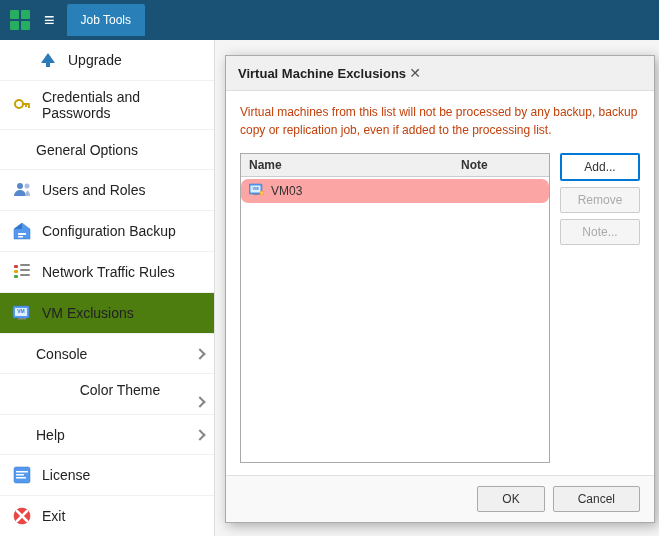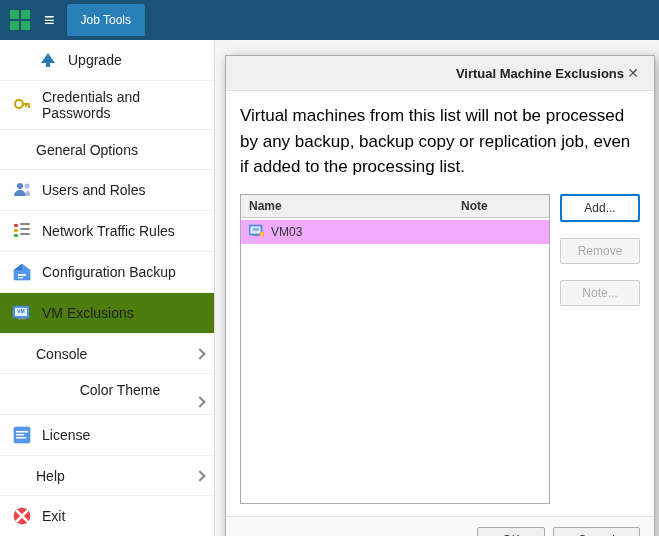--- a/index.html
+++ b/index.html
@@ -130,21 +130,21 @@
       position: absolute;
       top: 5px;
       left: 10px;
     }
 
     .dialog-title-bar {
       background: #f0f0f0;
       padding: 8px 12px;
       display: flex;
       align-items: center;
-      justify-content: flex-end;
+      justify-content: flex-start;
       border-bottom: 1px solid #ddd;
     }
 
     .dialog-title {
       font-size: 13px;
       font-weight: 600;
       color: #222;
     }
 
     .dialog-close {
@@ -158,22 +158,22 @@
       color: #555;
       border: none;
       background: none;
     }
 
     .dialog-body {
       padding: 12px 14px;
     }
 
     .dialog-desc {
-      font-size: 17px;
-      color: #000000;
+      font-size: 12px;
+      color: #c2410c;
       line-height: 1.5;
       margin-bottom: 10px;
     }
 
     .dialog-content-area {
       display: flex;
       gap: 10px;
       margin-top: 14px;
     }
 
@@ -200,39 +200,40 @@
     .vm-list-body {
       padding: 2px 0;
     }
 
     .vm-list-item {
       display: flex;
       align-items: center;
       padding: 4px 8px;
       cursor: pointer;
       font-size: 12px;
-      background: #f0abfc;
+      background: #fca5a5;
+      border-radius: 7px;
     }
 
     .vm-list-item .vm-icon {
       width: 16px;
       height: 16px;
       margin-right: 6px;
       display: flex;
       align-items: center;
       justify-content: center;
     }
 
     .vm-list-item .vm-name { flex: 1; color: #333; }
     .vm-list-item .vm-note { width: 80px; color: #666; }
 
     .dialog-buttons-right {
       display: flex;
       flex-direction: column;
-      gap: 16px;
+      gap: 6px;
       width: 80px;
     }
 
     .btn {
       padding: 5px 10px;
       font-size: 12px;
       border: 1px solid #aaa;
       background: #f0f0f0;
       cursor: pointer;
       border-radius: 2px;
@@ -343,43 +344,43 @@
           <circle cx="15" cy="6" r="2.5" fill="#aabbdd"></circle>
           <path d="M13 16c0-2.2 0.9-4.2 2.4-5.6C16.8 11.2 18 13 18 15v1" fill="#aabbdd"></path>
         </svg>
       </div>
       <span class="item-label">Users and Roles</span>
     </div>
 
     <div class="sidebar-item">
       <div class="item-icon">
         <svg width="20" height="20" viewBox="0 0 20 20">
+          <polygon points="10,2 18,8 18,18 2,18 2,8" fill="#5599ee" stroke="#3377cc" stroke-width="0.5"></polygon>
+          <polygon points="2,8 10,2 10,8" fill="#3377cc"></polygon>
+          <rect x="6" y="12" width="8" height="2" fill="white" rx="0.5"></rect>
+          <rect x="6" y="15" width="5" height="1.5" fill="white" rx="0.5"></rect>
+        </svg>
+      </div>
+      <span class="item-label">Configuration Backup</span>
+    </div>
+
+    <div class="sidebar-item">
+      <div class="item-icon">
+        <svg width="20" height="20" viewBox="0 0 20 20">
           <rect x="2" y="3" width="4" height="3" fill="#cc4444" rx="1"></rect>
           <rect x="2" y="8" width="4" height="3" fill="#ddaa00" rx="1"></rect>
           <rect x="2" y="13" width="4" height="3" fill="#44aa44" rx="1"></rect>
           <rect x="8" y="2" width="10" height="2" fill="#888" rx="1"></rect>
           <rect x="8" y="7" width="10" height="2" fill="#888" rx="1"></rect>
           <rect x="8" y="12" width="10" height="2" fill="#888" rx="1"></rect>
         </svg>
       </div>
       <span class="item-label">Network Traffic Rules</span>
     </div>
 
-    <div class="sidebar-item">
-      <div class="item-icon">
-        <svg width="20" height="20" viewBox="0 0 20 20">
-          <polygon points="10,2 18,8 18,18 2,18 2,8" fill="#5599ee" stroke="#3377cc" stroke-width="0.5"></polygon>
-          <polygon points="2,8 10,2 10,8" fill="#3377cc"></polygon>
-          <rect x="6" y="12" width="8" height="2" fill="white" rx="0.5"></rect>
-          <rect x="6" y="15" width="5" height="1.5" fill="white" rx="0.5"></rect>
-        </svg>
-      </div>
-      <span class="item-label">Configuration Backup</span>
-    </div>
-
     <div class="sidebar-item active">
       <div class="item-icon">
         <svg width="20" height="20" viewBox="0 0 20 20">
           <rect x="1" y="3" width="16" height="12" rx="1" fill="#5599ee" stroke="#3377cc" stroke-width="0.5"></rect>
           <rect x="3" y="5" width="12" height="8" rx="0.5" fill="#ddeeff"></rect>
           <text x="9" y="10" font-size="5" fill="#3377cc" text-anchor="middle" font-weight="bold">VM</text>
           <rect x="6" y="15" width="8" height="1.5" fill="#888" rx="0.5"></rect>
         </svg>
       </div>
       <span class="item-label">VM Exclusions</span>
@@ -388,35 +389,35 @@
     <div class="sidebar-item" style="padding-left: 36px;">
       <span class="item-label">Console</span>
       <div class="chevron-right"></div>
     </div>
 
     <div class="sidebar-item" style="padding-left: 36px; flex-direction: column;">
       <span class="item-label">Color Theme</span>
       <div class="chevron-right"></div>
     </div>
 
+    <div class="sidebar-item" style="padding-left: 36px;">
+      <span class="item-label">Help</span>
+      <div class="chevron-right"></div>
+    </div>
+
     <div class="sidebar-item">
       <div class="item-icon">
         <svg width="20" height="20" viewBox="0 0 20 20">
           <rect x="2" y="2" width="16" height="16" rx="2" fill="#5599ee" stroke="#3377cc" stroke-width="0.5"></rect>
           <rect x="4" y="6" width="12" height="1.5" fill="white" rx="0.5"></rect>
           <rect x="4" y="9" width="8" height="1.5" fill="white" rx="0.5"></rect>
           <rect x="4" y="12" width="10" height="1.5" fill="white" rx="0.5"></rect>
         </svg>
       </div>
       <span class="item-label">License</span>
-    </div>
-
-    <div class="sidebar-item" style="padding-left: 36px;">
-      <span class="item-label">Help</span>
-      <div class="chevron-right"></div>
     </div>
 
     <div class="sidebar-item">
       <div class="item-icon">
         <svg width="20" height="20" viewBox="0 0 20 20">
           <circle cx="10" cy="10" r="8" fill="#ee4444" stroke="#cc2222" stroke-width="0.5"></circle>
           <line x1="5" y1="5" x2="15" y2="15" stroke="white" stroke-width="2.5" stroke-linecap="round"></line>
           <line x1="15" y1="5" x2="5" y2="15" stroke="white" stroke-width="2.5" stroke-linecap="round"></line>
         </svg>
       </div>

